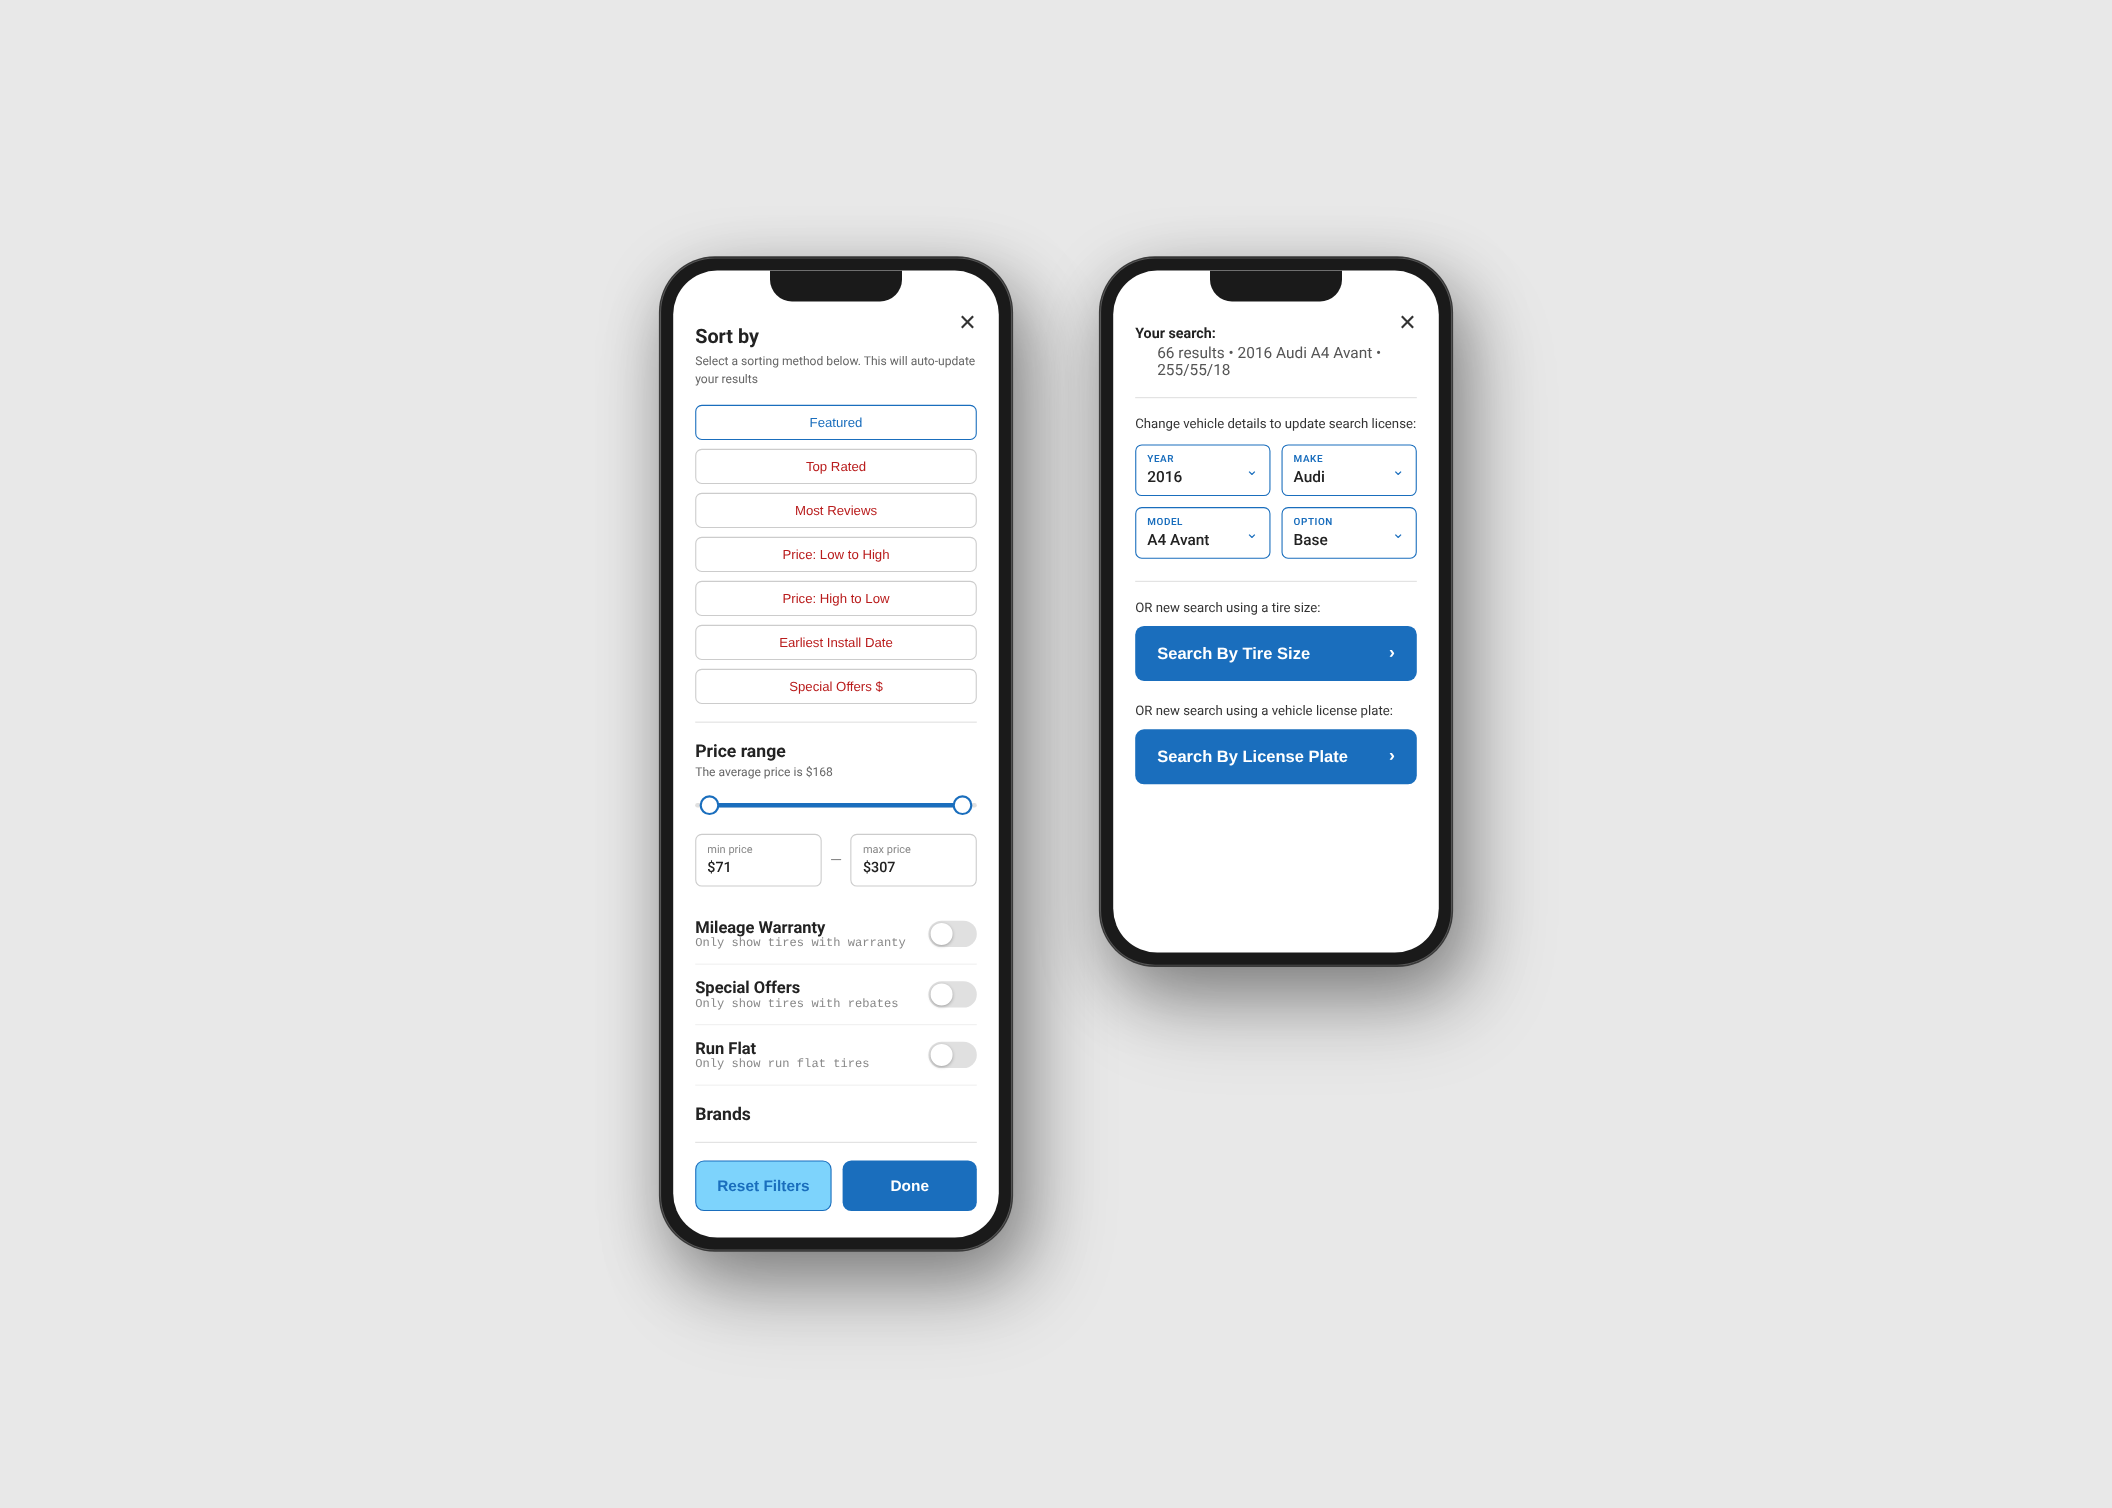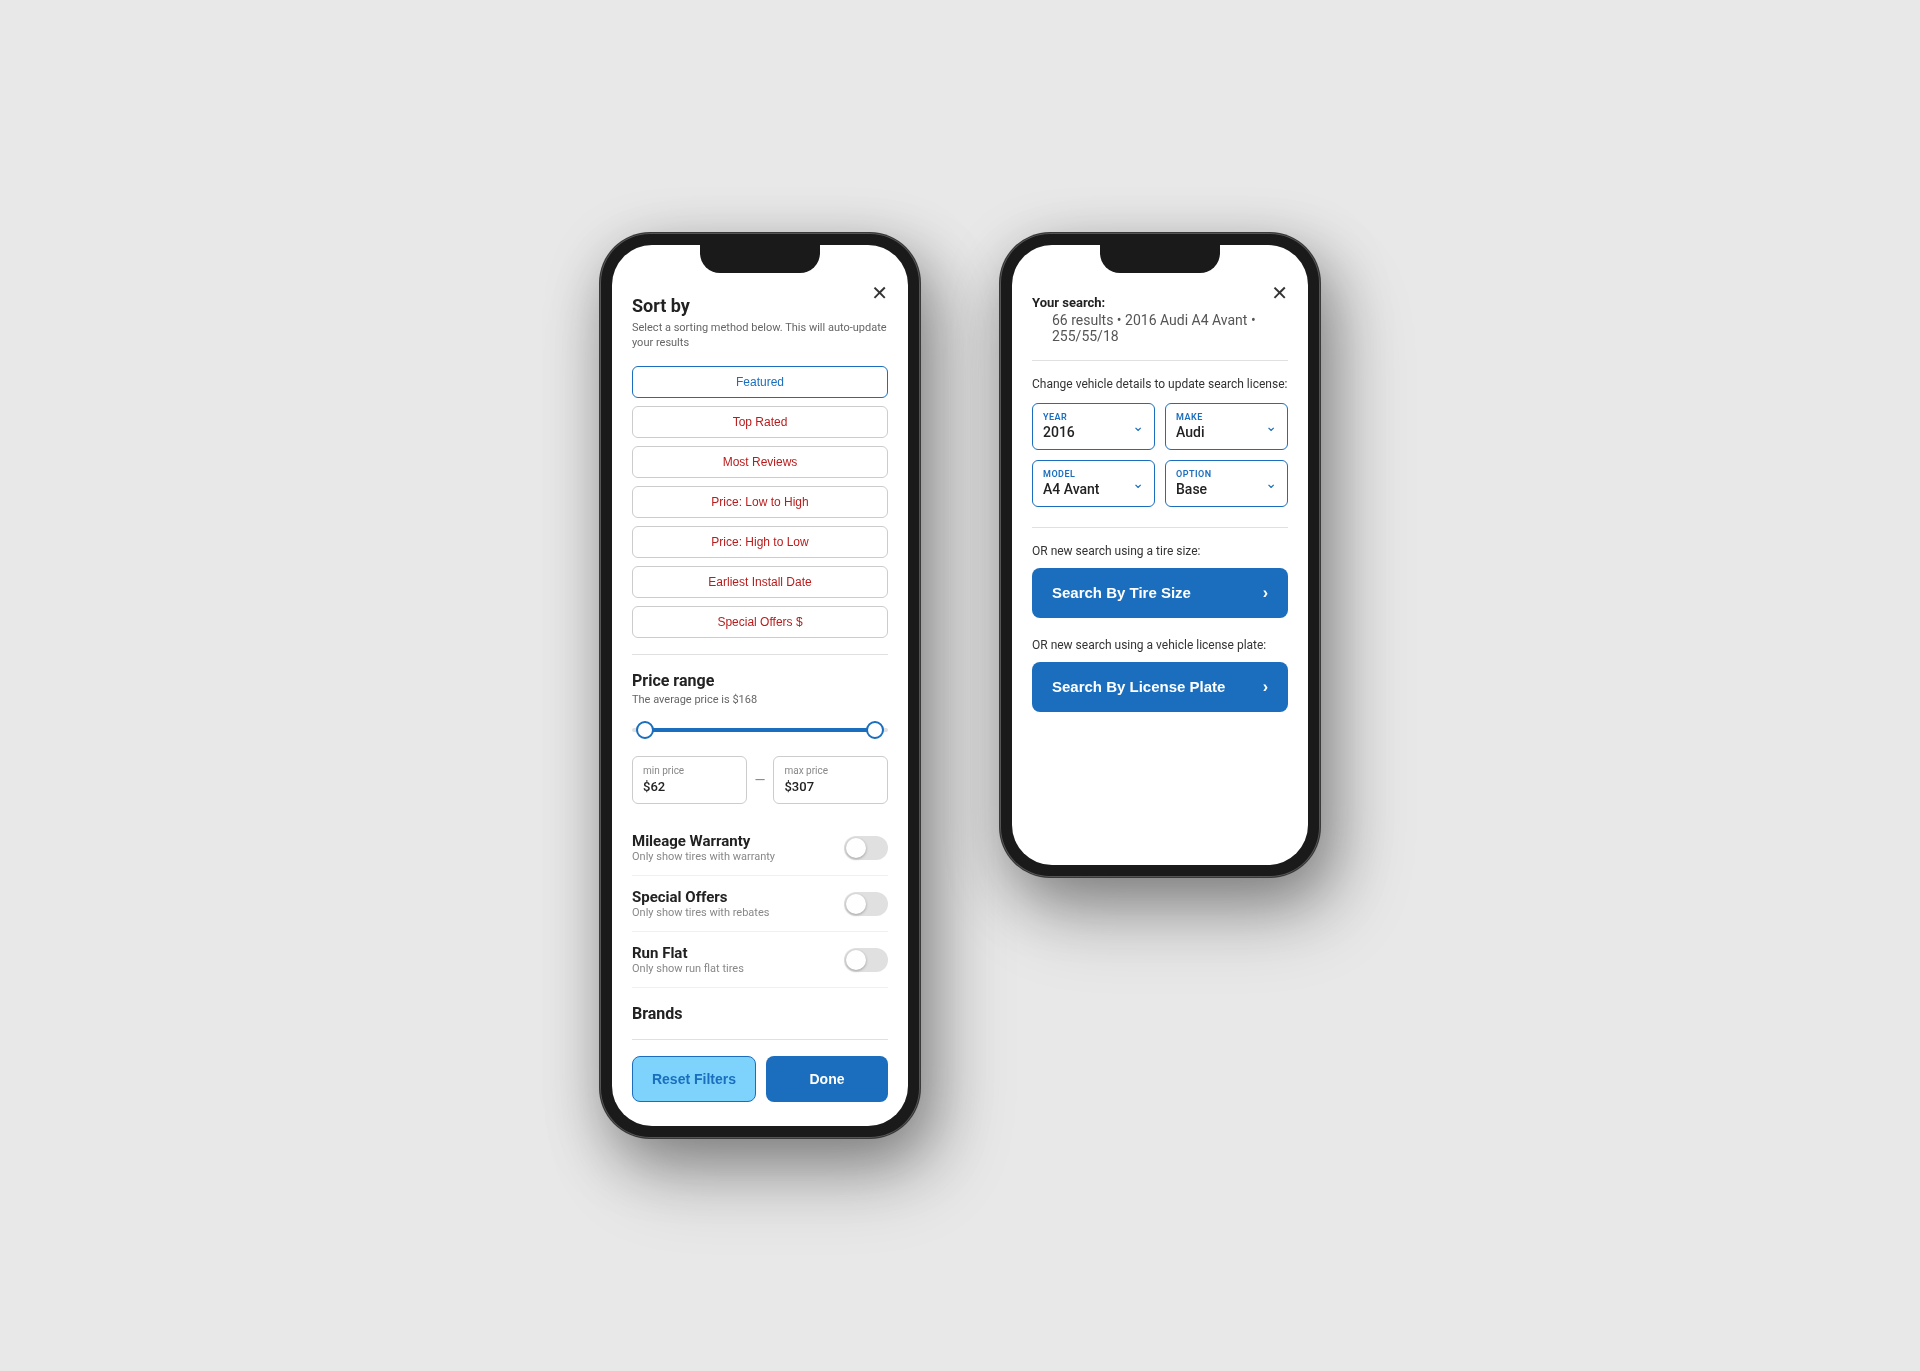--- a/index.html
+++ b/index.html
@@ -221,20 +221,21 @@
       font-size: 15px;
       font-weight: 700;
       color: #222;
       display: block;
     }
 
     .toggle-sublabel {
       font-size: 11px;
       color: #888;
       display: block;
+      font-family: Liberation Mono, monospace;
     }
 
     .toggle {
       width: 44px;
       height: 24px;
       background: #e0e0e0;
       border-radius: 12px;
       position: relative;
       cursor: pointer;
       flex-shrink: 0;
@@ -416,21 +417,21 @@
             <div class="slider-track">
               <div class="slider-fill"></div>
             </div>
             <div class="slider-thumb left"></div>
             <div class="slider-thumb right"></div>
           </div>
 
           <div class="price-inputs">
             <div class="price-input-group">
               <span class="price-label">min price</span>
-              <span class="price-value">$62</span>
+              <span class="price-value">$71</span>
             </div>
             <span class="price-dash">—</span>
             <div class="price-input-group">
               <span class="price-label">max price</span>
               <span class="price-value">$307</span>
             </div>
           </div>
         </div>
 
         <div>

